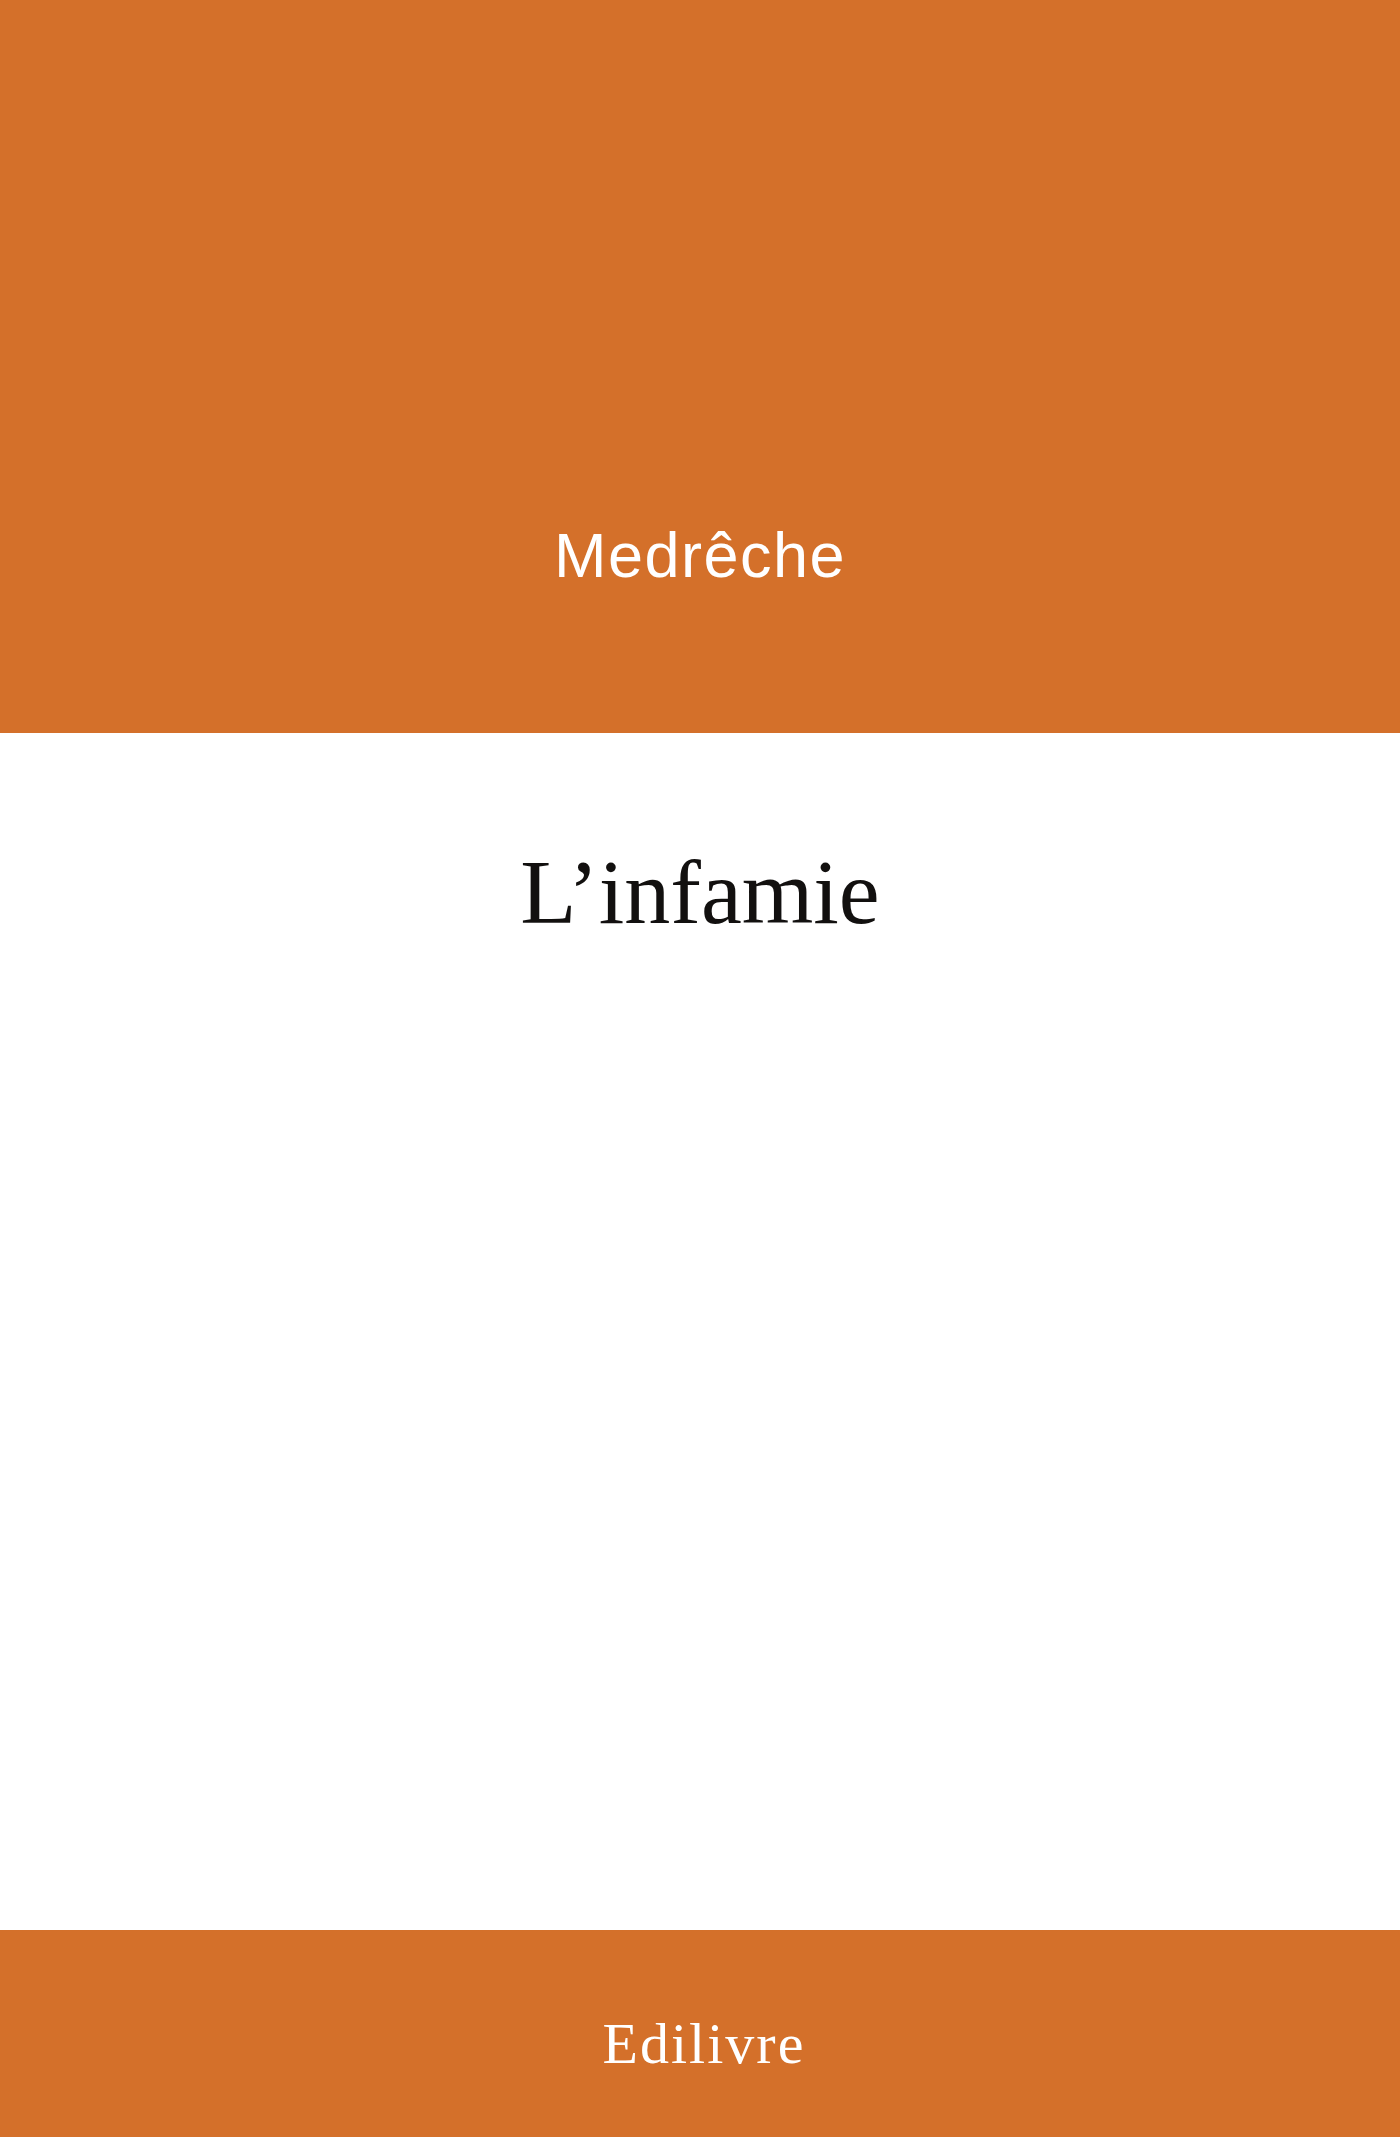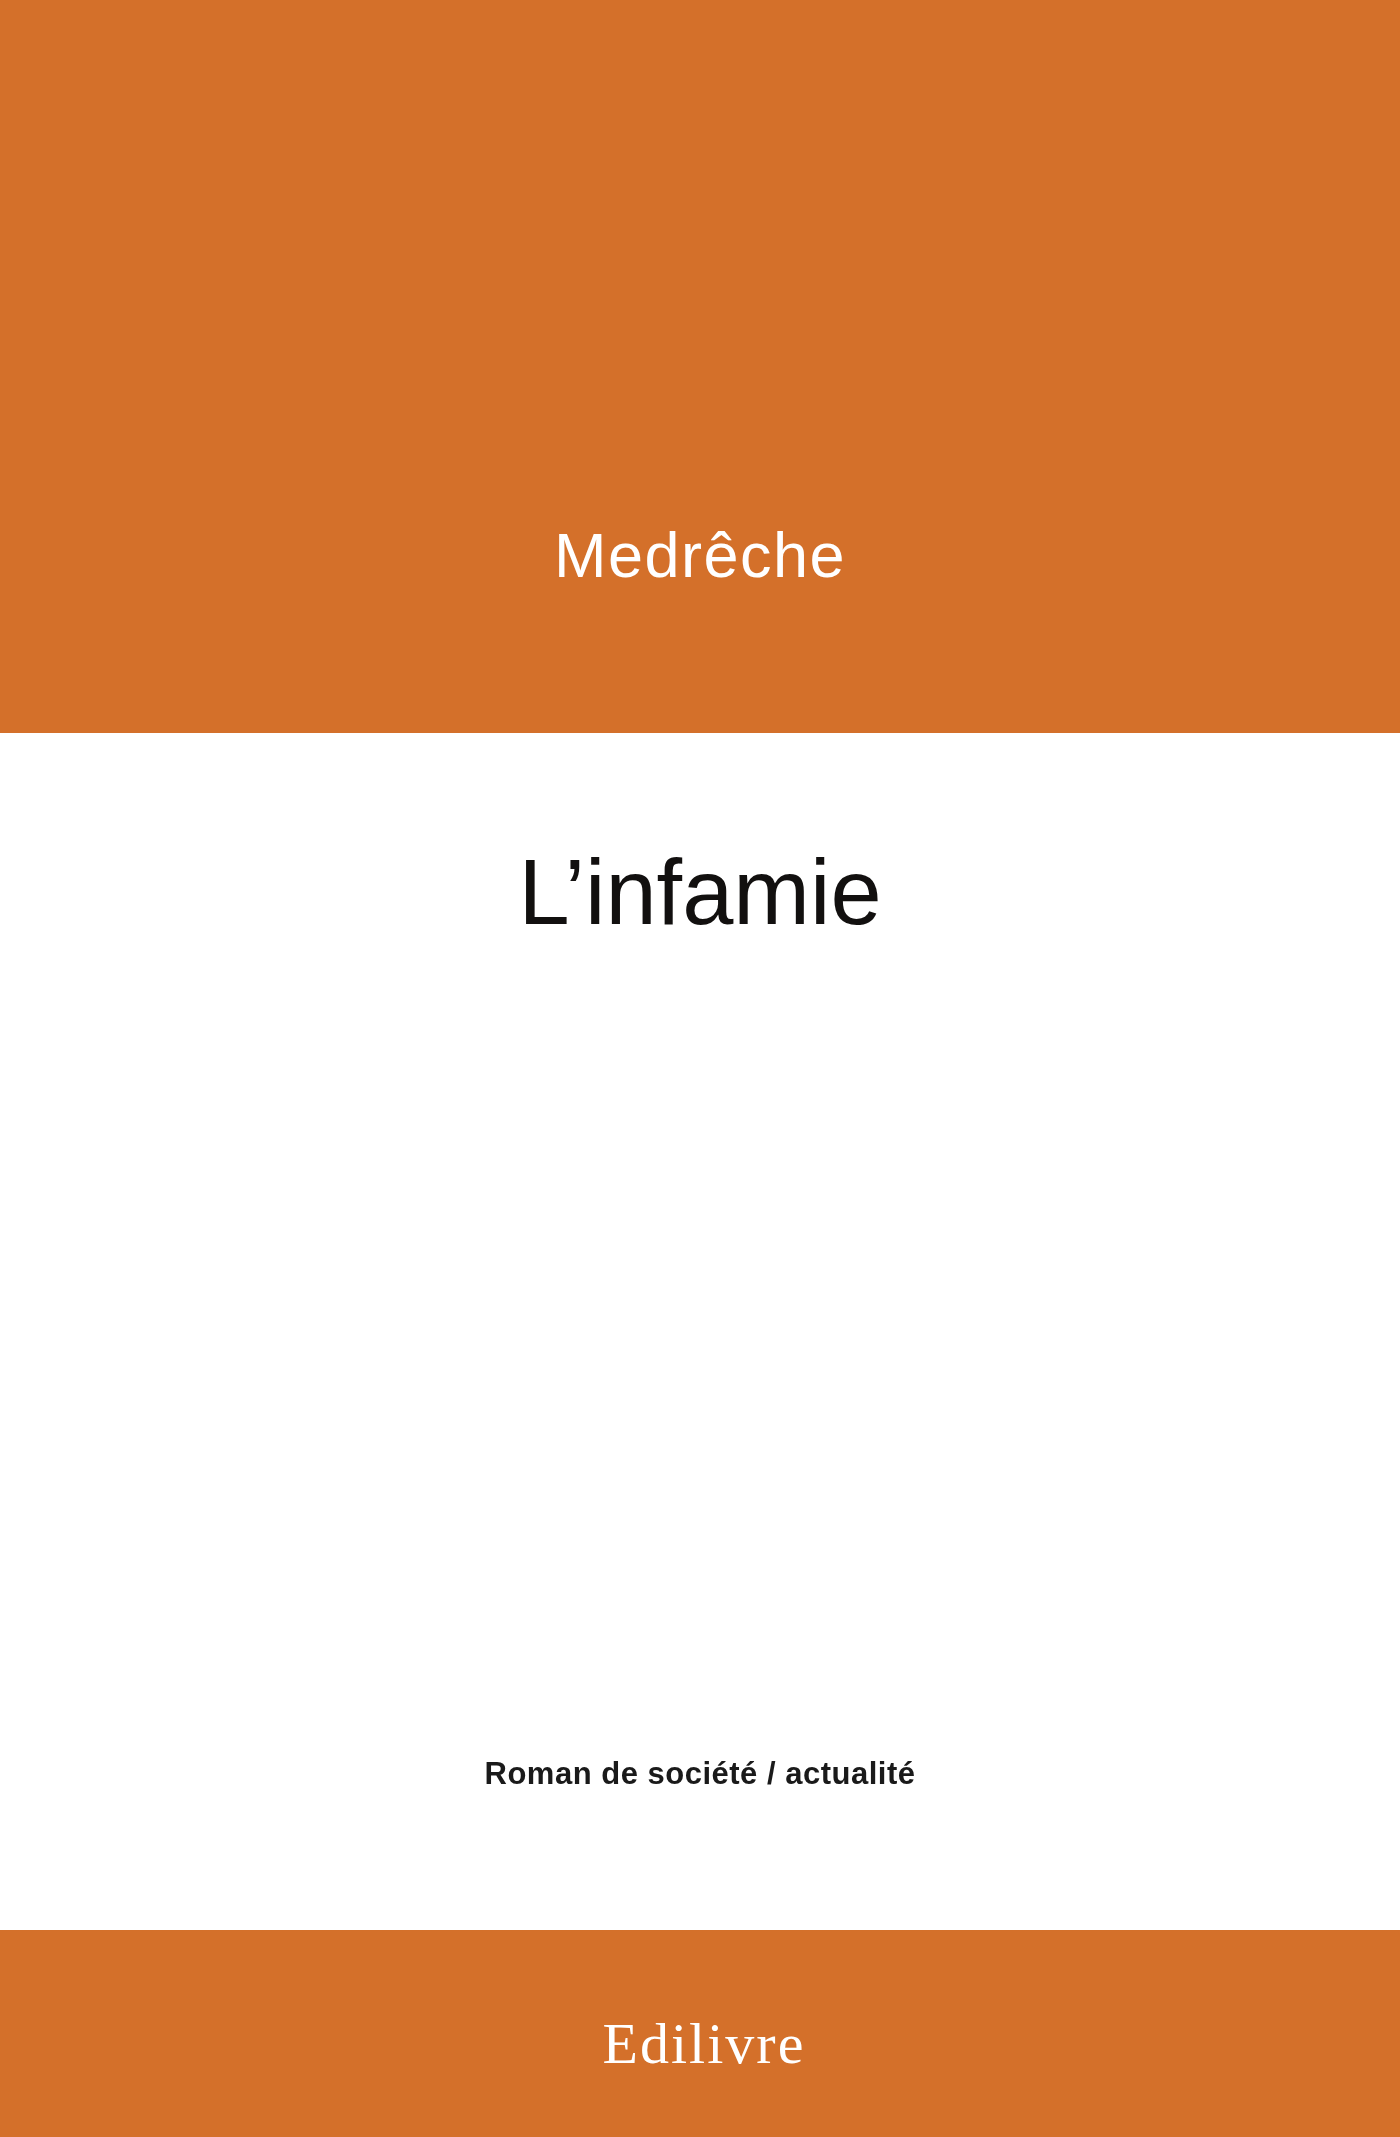--- a/index.html
+++ b/index.html
@@ -44,21 +44,21 @@
     height: 1197px;
     background: #ffffff;
   }
   .title-block {
     position: absolute;
     left: 0;
     top: 838px;
     width: 1400px;
     text-align: center;
     color: #12100f;
-    font-family: Liberation Sans, sans-serif;
+    font-family: Liberation Serif, serif;
     line-height: 1.18;
   }
   .title-line-1 {
     font-size: 92px;
     letter-spacing: 0px;
   }
   .title-line-2 {
     font-size: 88px;
     letter-spacing: 0px;
     margin-top: 14px;
@@ -110,19 +110,18 @@
   <div class="band-top"></div>
 
   <div class="author">Medrêche</div>
 
   <div class="white-area"></div>
 
   <div class="title-block">
     <div class="title-line-1">L’infamie</div>
   </div>
 
-  <div class="genre">Roman de société / actualité</div>
 
   <div class="band-bottom"></div>
 
   <div class="publisher">Edilivre</div>
 
 </div>
 
 </body></html>

